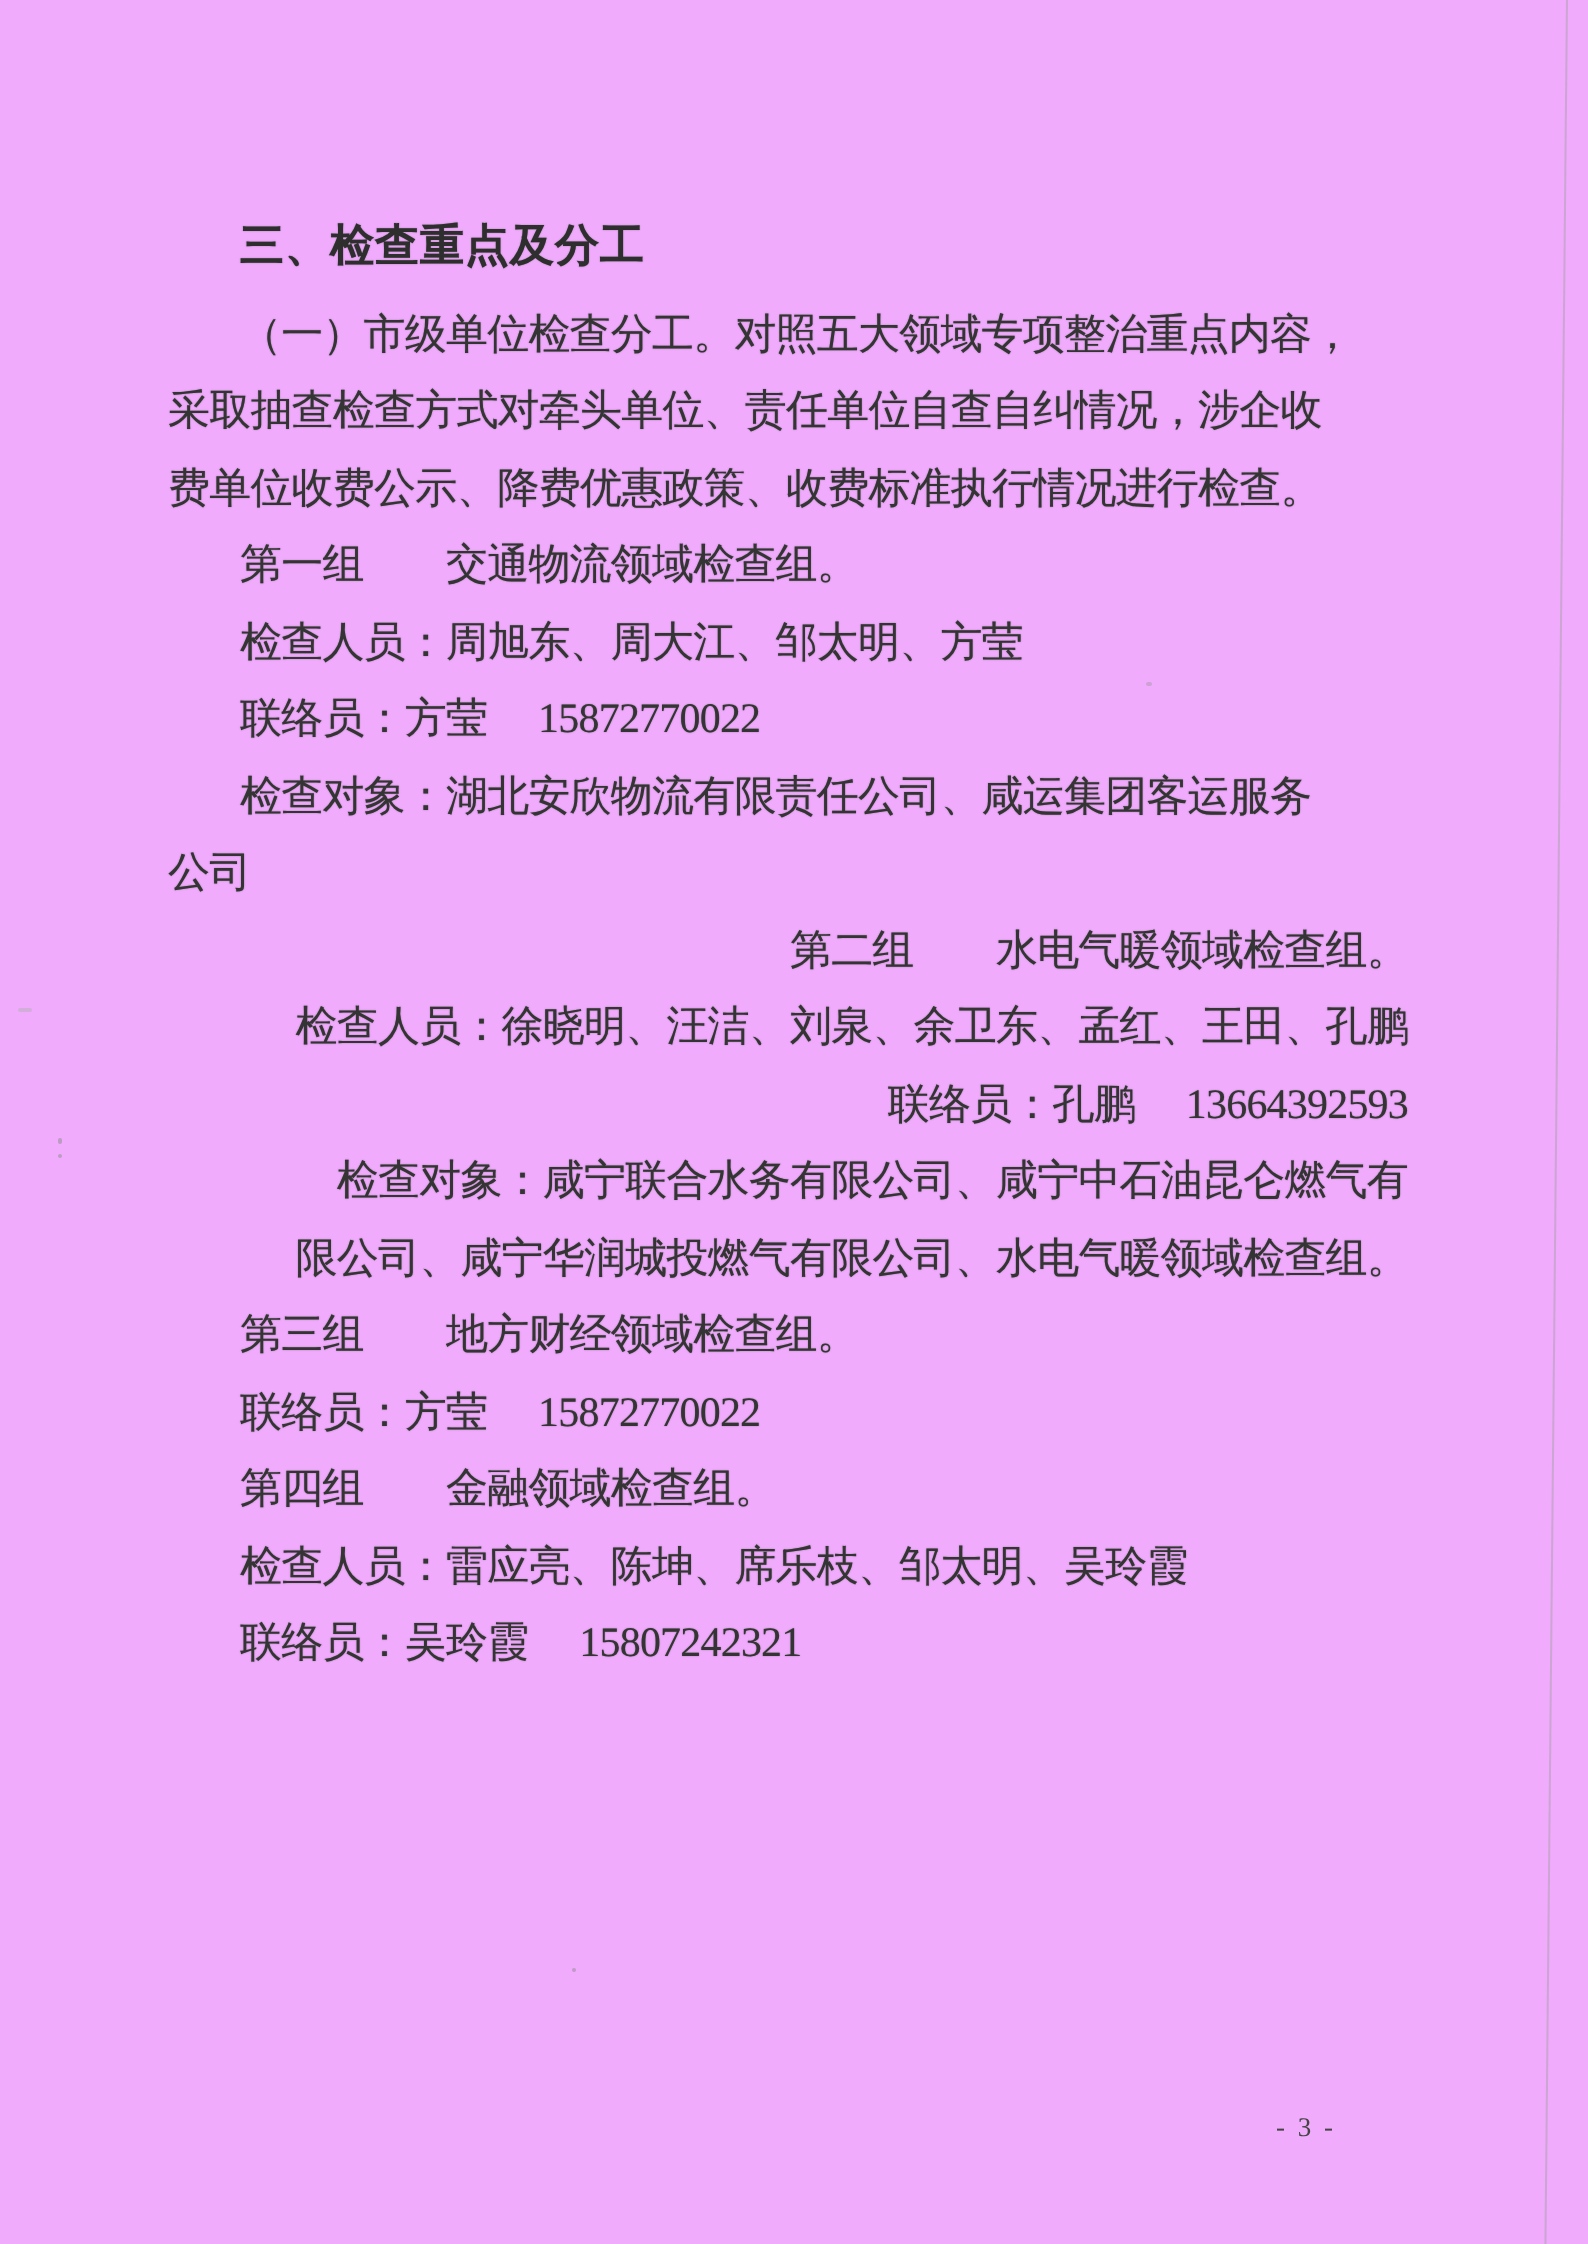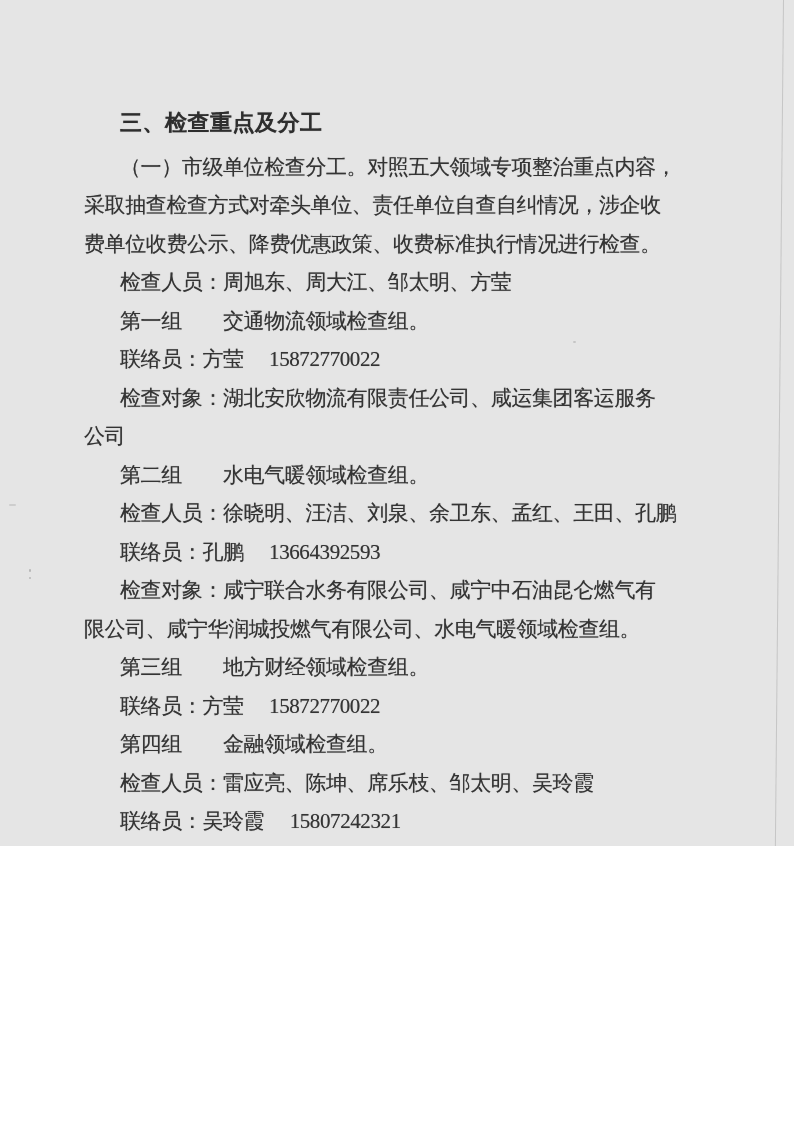--- a/index.html
+++ b/index.html
@@ -3,22 +3,22 @@
 <meta charset="utf-8">
 <style>
   html, body {
     margin: 0;
     padding: 0;
     background: #ffffff;
   }
   .page {
     position: relative;
     width: 794px;
-    height: 846px;
-    background: #e5e5e5;
+    height: 1122px;
+    background: #f0abfc;
     overflow: hidden;
     font-family: "Liberation Serif", "DejaVu Serif", serif;
   }
   .content {
     position: absolute;
     left: 84px;
     top: 104px;
     width: 620px;
     color: #343434;
     font-size: 21px;
@@ -35,21 +35,21 @@
   }
   .heading {
     font-family: "Liberation Sans", "DejaVu Sans", sans-serif;
     font-weight: 700;
     font-size: 22px;
     letter-spacing: 0.5px;
     color: #2e2e2e;
     margin-bottom: 5px;
   }
   section.group { margin: 0; }
-  .g2 { margin-top: 22px; }
+  .g2 { margin-top: 22px; text-align: right; }
   .g3 { margin-top: 55px; }
   .g4 { margin-top: 36px; }
   .page-number {
     position: absolute;
     left: 638px;
     top: 1056px;
     font-size: 13.5px;
     letter-spacing: 1.5px;
     color: #454545;
     font-family: "Liberation Serif", "DejaVu Serif", serif;
@@ -83,22 +83,22 @@
 
   <div class="content">
 
     <div class="line indent heading">三、检查重点及分工</div>
 
     <div class="line indent">（一）市级单位检查分工。对照五大领域专项整治重点内容，</div>
     <div class="line">采取抽查检查方式对牵头单位、责任单位自查自纠情况，涉企收</div>
     <div class="line">费单位收费公示、降费优惠政策、收费标准执行情况进行检查。</div>
 
     <section class="group g1">
+      <div class="line indent">第一组　　交通物流领域检查组。</div>
       <div class="line indent">检查人员：周旭东、周大江、邹太明、方莹</div>
-      <div class="line indent">第一组　　交通物流领域检查组。</div>
       <div class="line indent">联络员：方莹　 15872770022</div>
       <div class="line indent">检查对象：湖北安欣物流有限责任公司、咸运集团客运服务</div>
       <div class="line">公司</div>
     </section>
 
     <section class="group g2">
       <div class="line indent">第二组　　水电气暖领域检查组。</div>
       <div class="line indent">检查人员：徐晓明、汪洁、刘泉、余卫东、孟红、王田、孔鹏</div>
       <div class="line indent">联络员：孔鹏　 13664392593</div>
       <div class="line indent">检查对象：咸宁联合水务有限公司、咸宁中石油昆仑燃气有</div>

